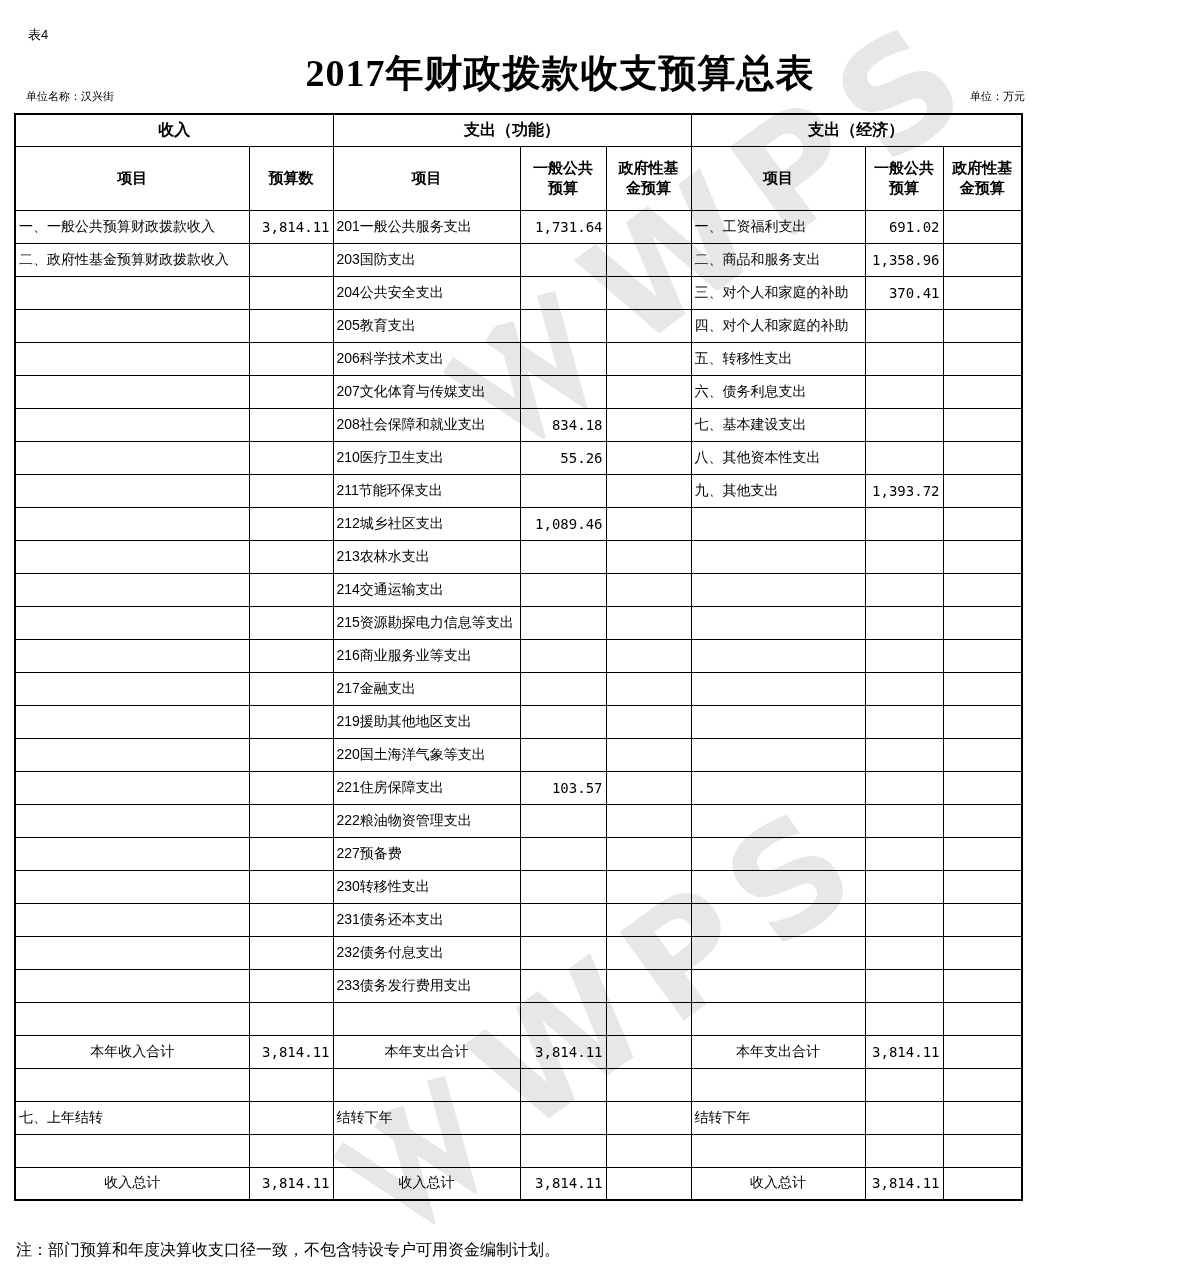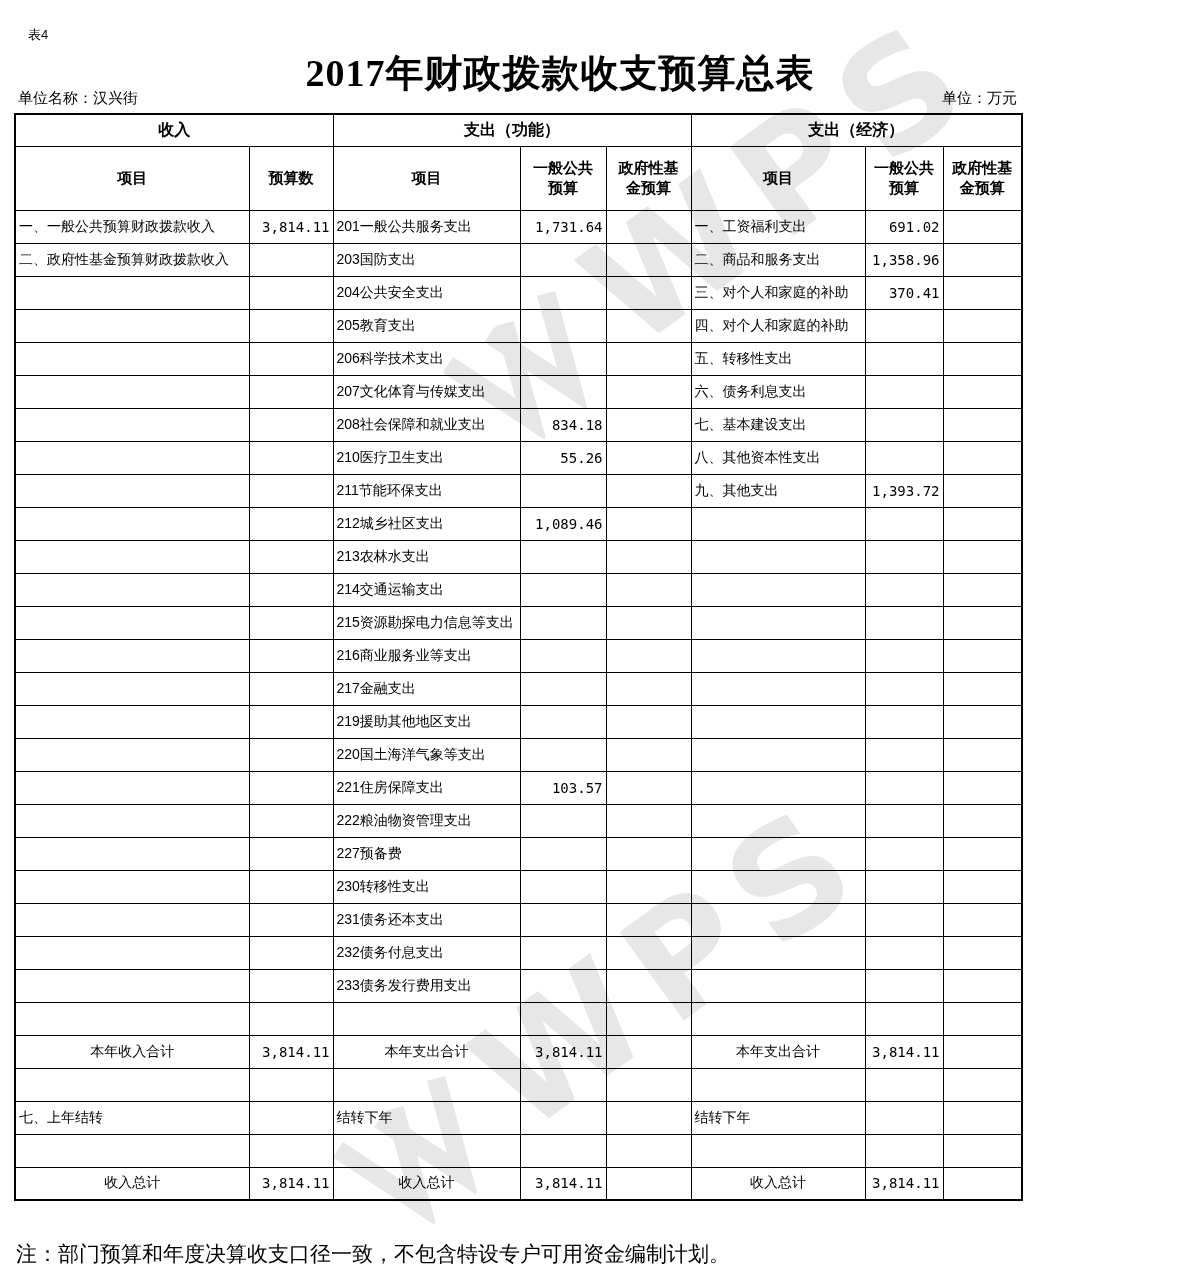--- a/index.html
+++ b/index.html
@@ -25,41 +25,41 @@
     letter-spacing:18px; color:#e7e7e7;
   }
   
   .layer { position:absolute; left:0; top:0; z-index:1; width:100%; height:100%; }
   .table-tag { position:absolute; left:28px; top:26px; font-size:13px; }
   .title {
     position:absolute; left:0; top:48px; width:1120px;
     text-align:center; font-size:38px; font-weight:bold;
     font-family:"Liberation Serif", serif; letter-spacing:1px;
   }
-  .meta { position:absolute; left:18px; top:89px; width:999px; font-size:15px;text-decoration:underline; }
+  .meta { position:absolute; left:26px; top:89px; width:999px; font-size:11px;text-decoration:underline; }
   .meta .unit-name { float:left; }
   .meta .unit { float:right; }
   
   table.budget {
     position:absolute; left:14px; top:113px;
     border-collapse:collapse; table-layout:fixed;
     border:2px solid #000;
     font-size:14px;
   }
   table.budget th, table.budget td {
     border:1px solid #000; vertical-align:middle;
     overflow:hidden; padding:0 3px;
   }
   tr.group-row th { height:32px; font-size:16px; font-weight:bold; text-align:center; }
   tr.col-row th   { height:64px; font-size:15px; font-weight:bold; text-align:center; line-height:1.35; padding:0 8px; }
   tbody tr { height:33px; }
   td.label { text-align:left; white-space:nowrap; }
   td.num   { text-align:right; white-space:nowrap; font-family:"DejaVu Sans Mono", monospace; padding-right:5px; }
   tr.row-total td.label { text-align:center; }
-  .note { position:absolute; left:16px; top:1240px; font-size:21px; }
+  .note { position:absolute; left:16px; top:1240px; font-size:16px; }
 </style>
 </head>
 <body>
 
 <div class="page">
 
   <div class="wm wm-top">
     <svg width="140" height="140" viewBox="0 0 120 100" aria-hidden="true">
       <path d="M8 10 L38 90 L68 10" fill="none" stroke="#e7e7e7" stroke-width="16" stroke-linejoin="miter"></path>
       <path d="M52 10 L82 90 L112 10" fill="none" stroke="#e7e7e7" stroke-width="16" stroke-linejoin="miter"></path>

